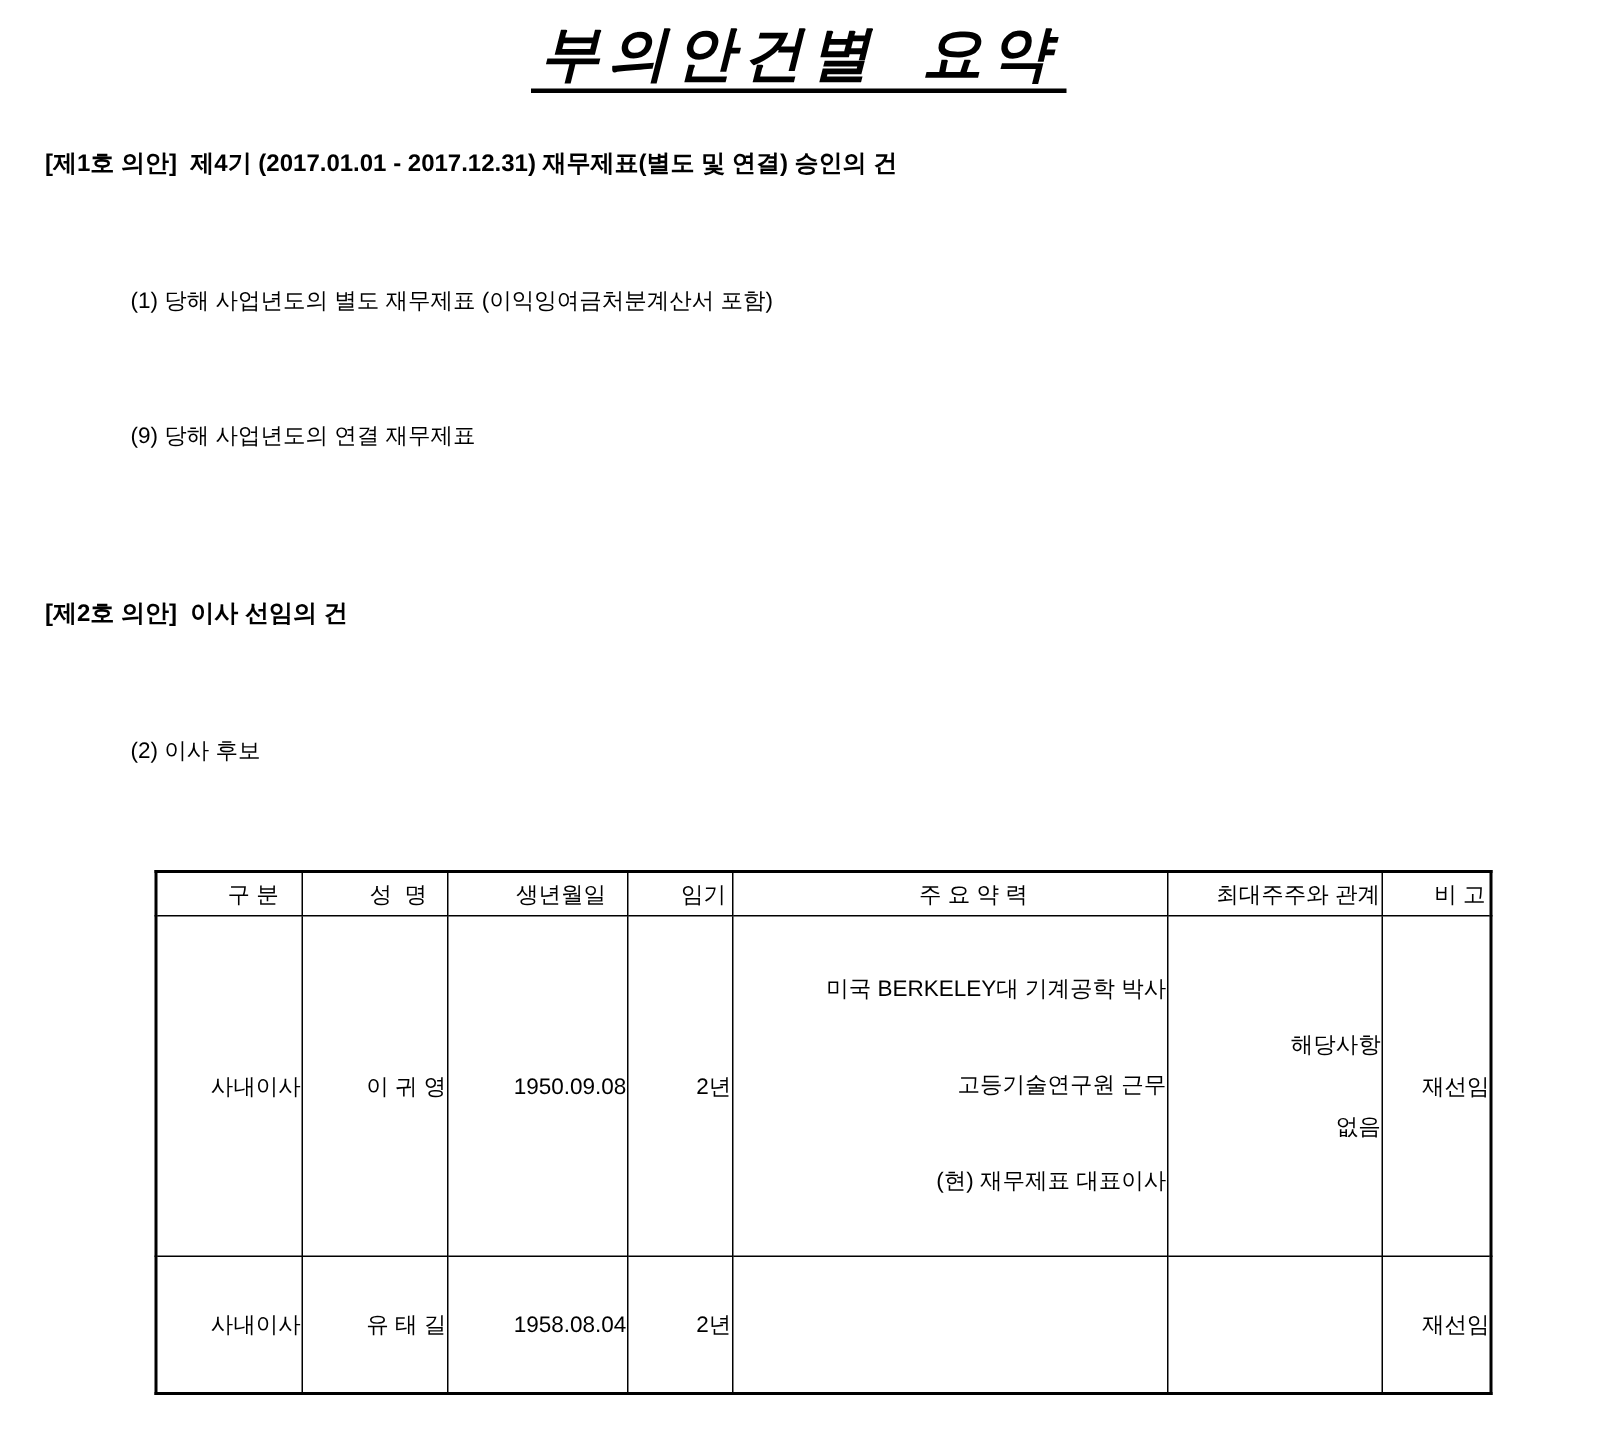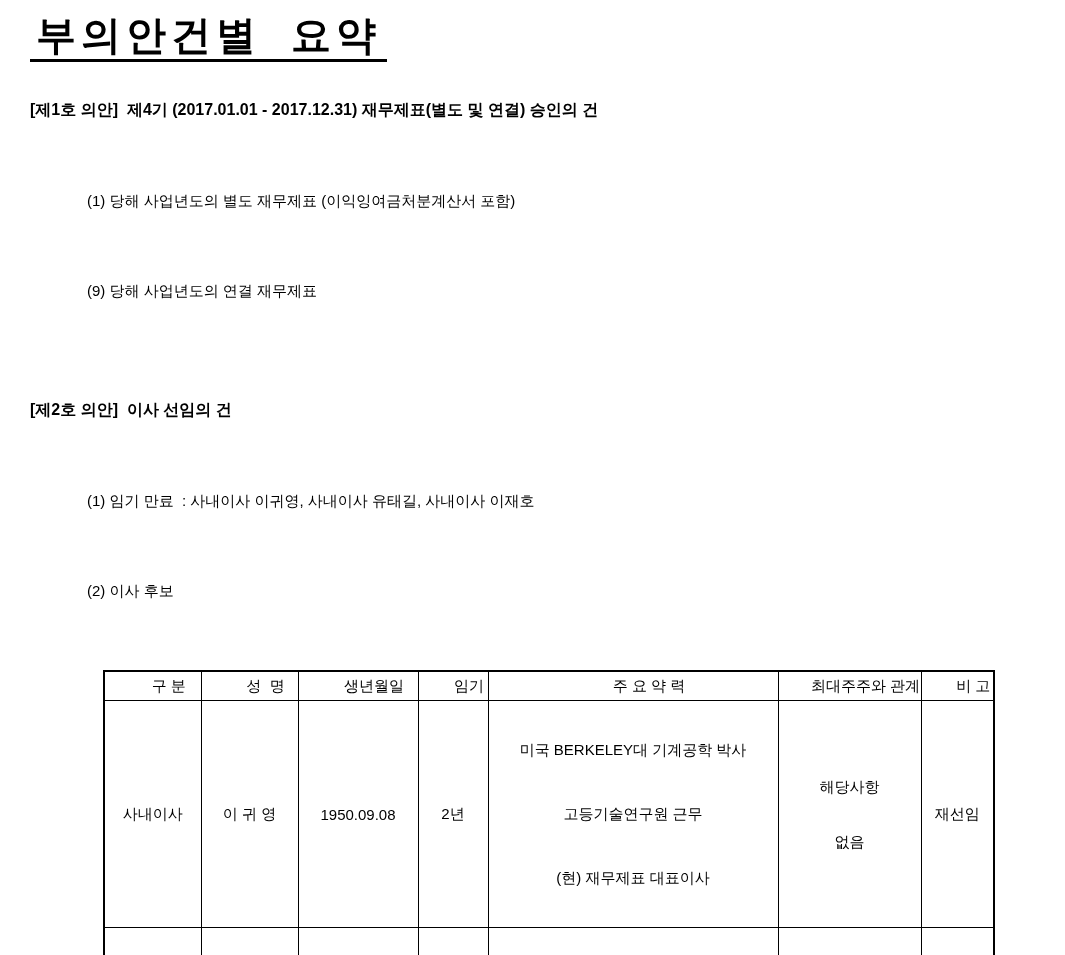--- a/index.html
+++ b/index.html
@@ -12,21 +12,23 @@
     width: 1065px;
     height: 955px;
     font-family: "Liberation Sans", "DejaVu Sans", sans-serif;
     overflow: hidden;
   }
   .doc {
     padding: 6px 30px 0 30px;
   }
   
   .title-wrap {
+    text-align: center;
     margin-top: 8px;
+    font-style: italic;
   }
   .title {
     display: inline-block;
     font-family: "Liberation Serif", "DejaVu Serif", serif;
     font-weight: bold;
     font-size: 40px;
     letter-spacing: 5px;
     line-height: 1.1;
     white-space: pre;
     border-bottom: 3px solid #000;
@@ -65,20 +67,21 @@
     overflow: hidden;
     white-space: pre;
   }
   table.cand th {
     height: 28px;
     font-weight: normal;
     padding-left: 32px;
   }
   table.cand td {
     height: 90px;
+    text-align: right;
   }
   .career-line { line-height: 30px; }
   .relation-line { line-height: 21px; }
 </style>
 </head>
 <body>
 
 <div class="doc">
 
   <div class="title-wrap">
@@ -89,21 +92,20 @@
     <div class="sec-header">[제1호 의안]  제4기 (2017.01.01 - 2017.12.31) 재무제표(별도 및 연결) 승인의 건</div>
     <div class="sec-items">
       <div>(1) 당해 사업년도의 별도 재무제표 (이익잉여금처분계산서 포함)</div>
       <div>(9) 당해 사업년도의 연결 재무제표</div>
     </div>
   </div>
 
   <div class="sec sec2">
     <div class="sec-header">[제2호 의안]  이사 선임의 건</div>
     <div class="sec-items">
-      <div>(1) 임기 만료  : 사내이사 이귀영, 사내이사 유태길, 사내이사 이재호</div>
       <div>(2) 이사 후보</div>
     </div>
 
     <table class="cand">
       <colgroup>
         <col style="width:97px">
           <col style="width:97px">
           <col style="width:120px">
         <col style="width:70px">
           <col style="width:290px">

